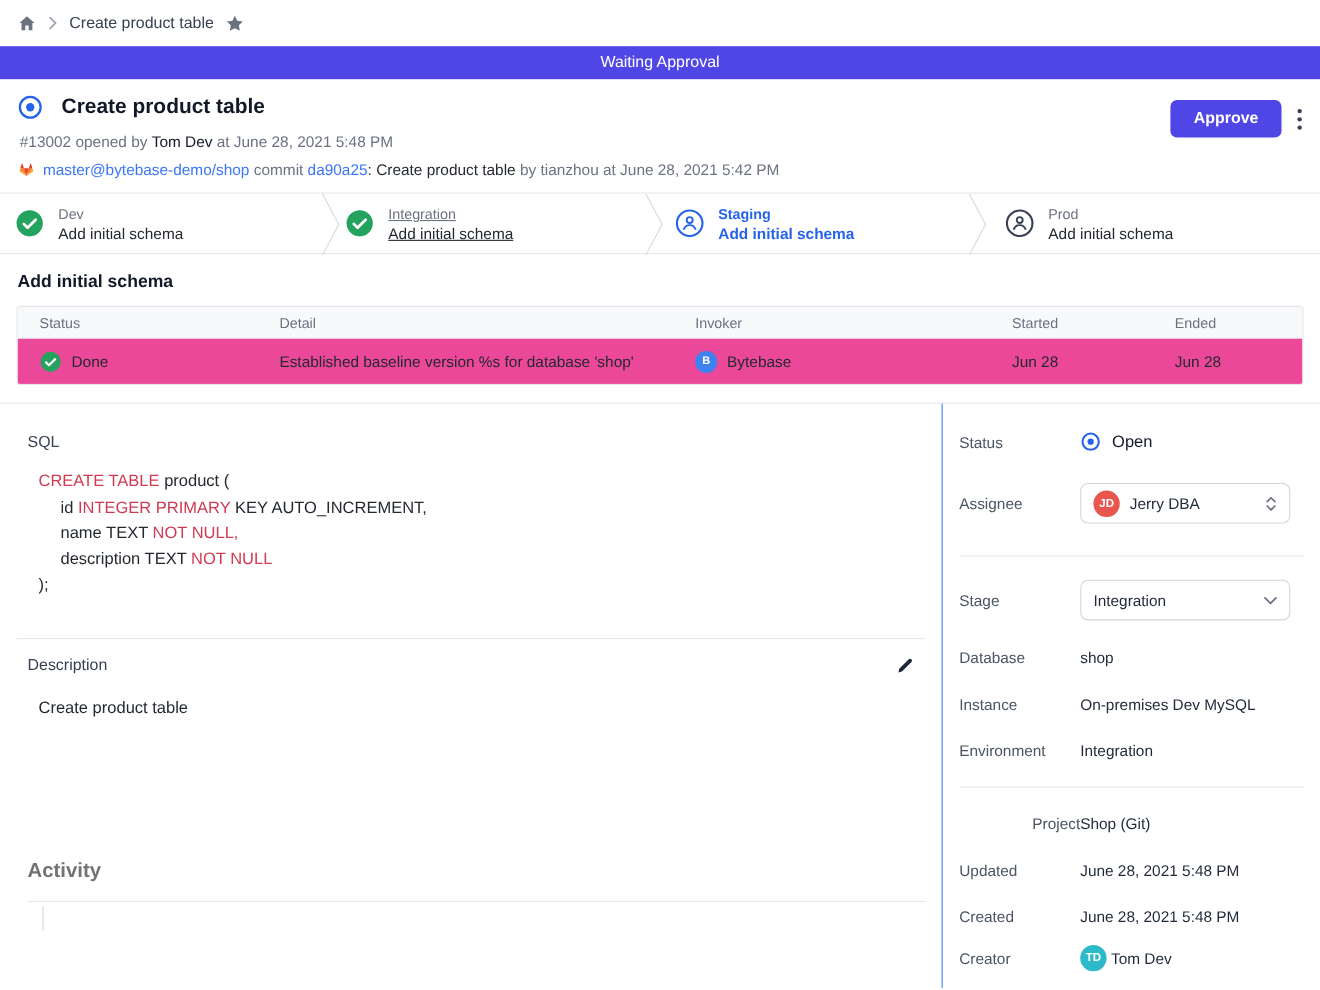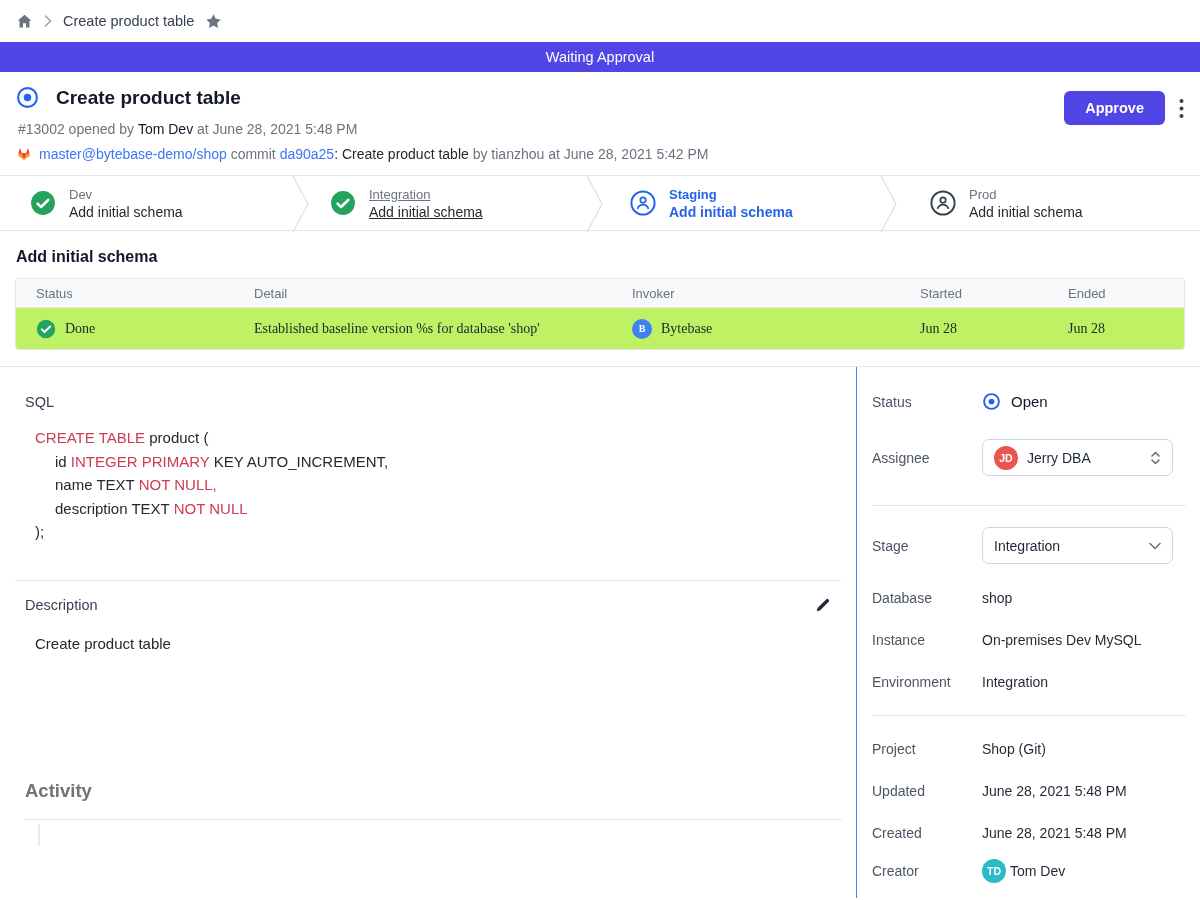--- a/index.html
+++ b/index.html
@@ -24,34 +24,34 @@
   .commit-line { margin:9px 0 0 0; display:flex; align-items:center; gap:7px; font-size:14px; color:#6b7280; }
   .link { color:#3b76f6; cursor:pointer; }
   .commit-msg { color:#24292f; }
   .header-right { position:absolute; top:19px; right:16px; display:flex; align-items:center; gap:14px; }
   .btn-approve { background:#4f46e5; color:#fff; border:none; border-radius:6px;
     padding:9px 21px; font-size:14.5px; font-weight:600; font-family:inherit; cursor:pointer; }
 
   
   .pipeline { position:relative; height:56px; border-top:1px solid #e5e7eb; border-bottom:1px solid #e5e7eb;
     display:grid; grid-template-columns:repeat(4,1fr); }
-  .stage { display:flex; align-items:center; gap:13px; padding-left:30px; cursor:pointer; }
+  .stage { display:flex; align-items:center; gap:13px; padding-left:14px; cursor:pointer; }
   .stage .env { font-size:13px; color:#6b7280; margin-bottom:2px; }
   .stage .task { font-size:14px; color:#24292f; }
   .stage .u { text-decoration:underline; }
   .stage.current .env, .stage.current .task { color:#2563eb; font-weight:700; }
   .chev-sep { position:absolute; top:0; }
 
   
   .task-title { font-size:16px; font-weight:700; color:#111827; margin:17px 0 12px 16px; }
   .task-table { margin:0 15px; border:1px solid #e5e7eb; border-radius:3px; overflow:hidden; }
   .t-head, .t-row { display:grid; grid-template-columns:218px 378px 288px 148px 1fr; align-items:center; }
   .t-head { height:29px; background:#f8f9fb; border-bottom:1px solid #e5e7eb; font-size:13px; color:#6b7280; }
   .t-head > div, .t-row > div { padding-left:20px; }
-  .t-row { height:41px; font-size:14px; color:#24292f; background:#bef264;font-family:Liberation Serif, serif; }
+  .t-row { height:41px; font-size:14px; color:#24292f; background:#ec4899; }
   .cell-flex { display:flex; align-items:center; gap:9px; }
   .avatar { border-radius:50%; color:#fff; font-weight:700; display:inline-flex;
     align-items:center; justify-content:center; flex:0 0 auto; }
   .av20 { width:20px; height:20px; font-size:10px; background:#3d82f0; }
   .av24 { width:24px; height:24px; font-size:10.5px; }
 
   .hr-full { border-top:1px solid #e5e7eb; margin-top:16px; }
 
   
   .main { display:flex; height:531px; }
@@ -81,21 +81,21 @@
   .side-label { flex:0 0 110px; font-size:14px; color:#4b5563; }
   .side-value { font-size:14px; color:#1f2937; font-weight:500; }
   .status-val { display:flex; align-items:center; gap:10px; font-size:15px; color:#111827; font-weight:500; }
   .select-box { width:191px; height:37px; border:1px solid #d1d5db; border-radius:7px; background:#fff;
     display:flex; align-items:center; padding:0 11px; gap:9px; cursor:pointer; }
   .select-box .sel-text { font-size:14px; color:#1f2937; }
   .sel-caret { margin-left:auto; display:inline-flex; }
   .hr-side { border-top:1px solid #e5e7eb; }
   .mb28{margin-bottom:28px;} .mb26{margin-bottom:26px;} .mb18{margin-bottom:18px;}
   .mt29{margin-top:29px;} .mt21{margin-top:21px;} .mt26{margin-top:26px;}
-  .mt25{margin-top:25px;}
+  .mt25{margin-top:25px;text-align:right;}
 </style>
 </head>
 <body>
 
 <div class="breadcrumb">
   <span class="icon">
     <svg width="17" height="17" viewBox="0 0 20 20">
         <path d="M10 2 L18 9.2 H15.8 V17 H11.8 V12 H8.2 V17 H4.2 V9.2 H2 Z" fill="#6b7280"></path>
       </svg>
   </span>

